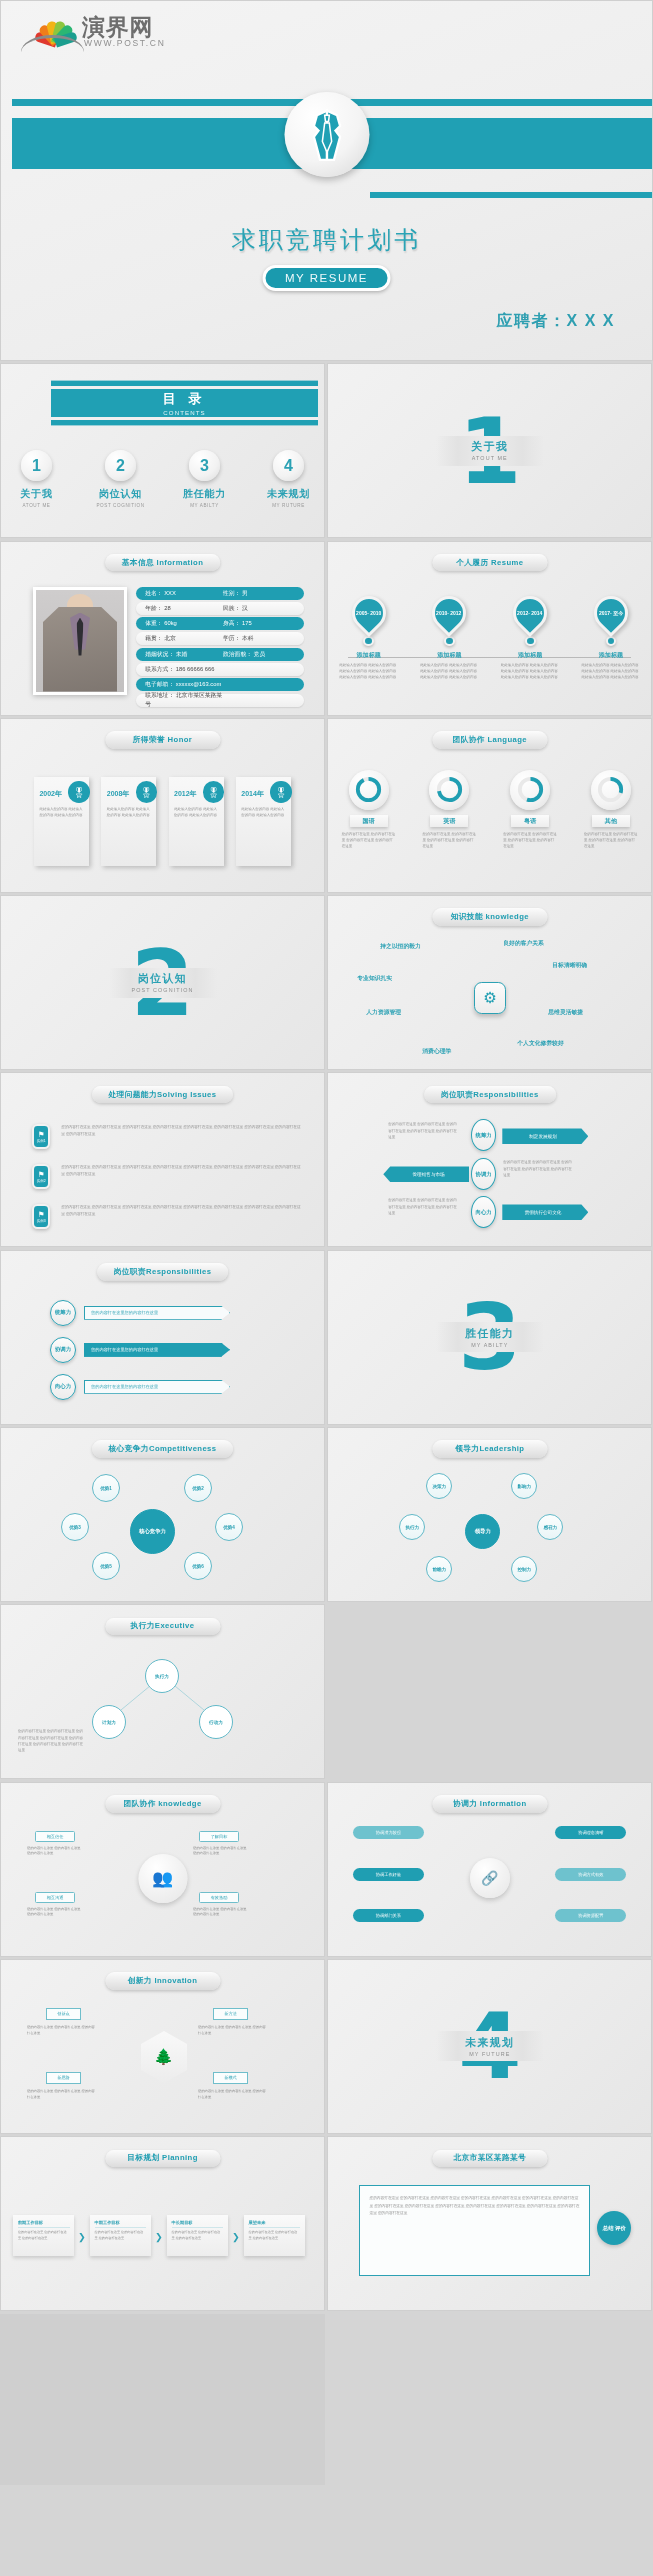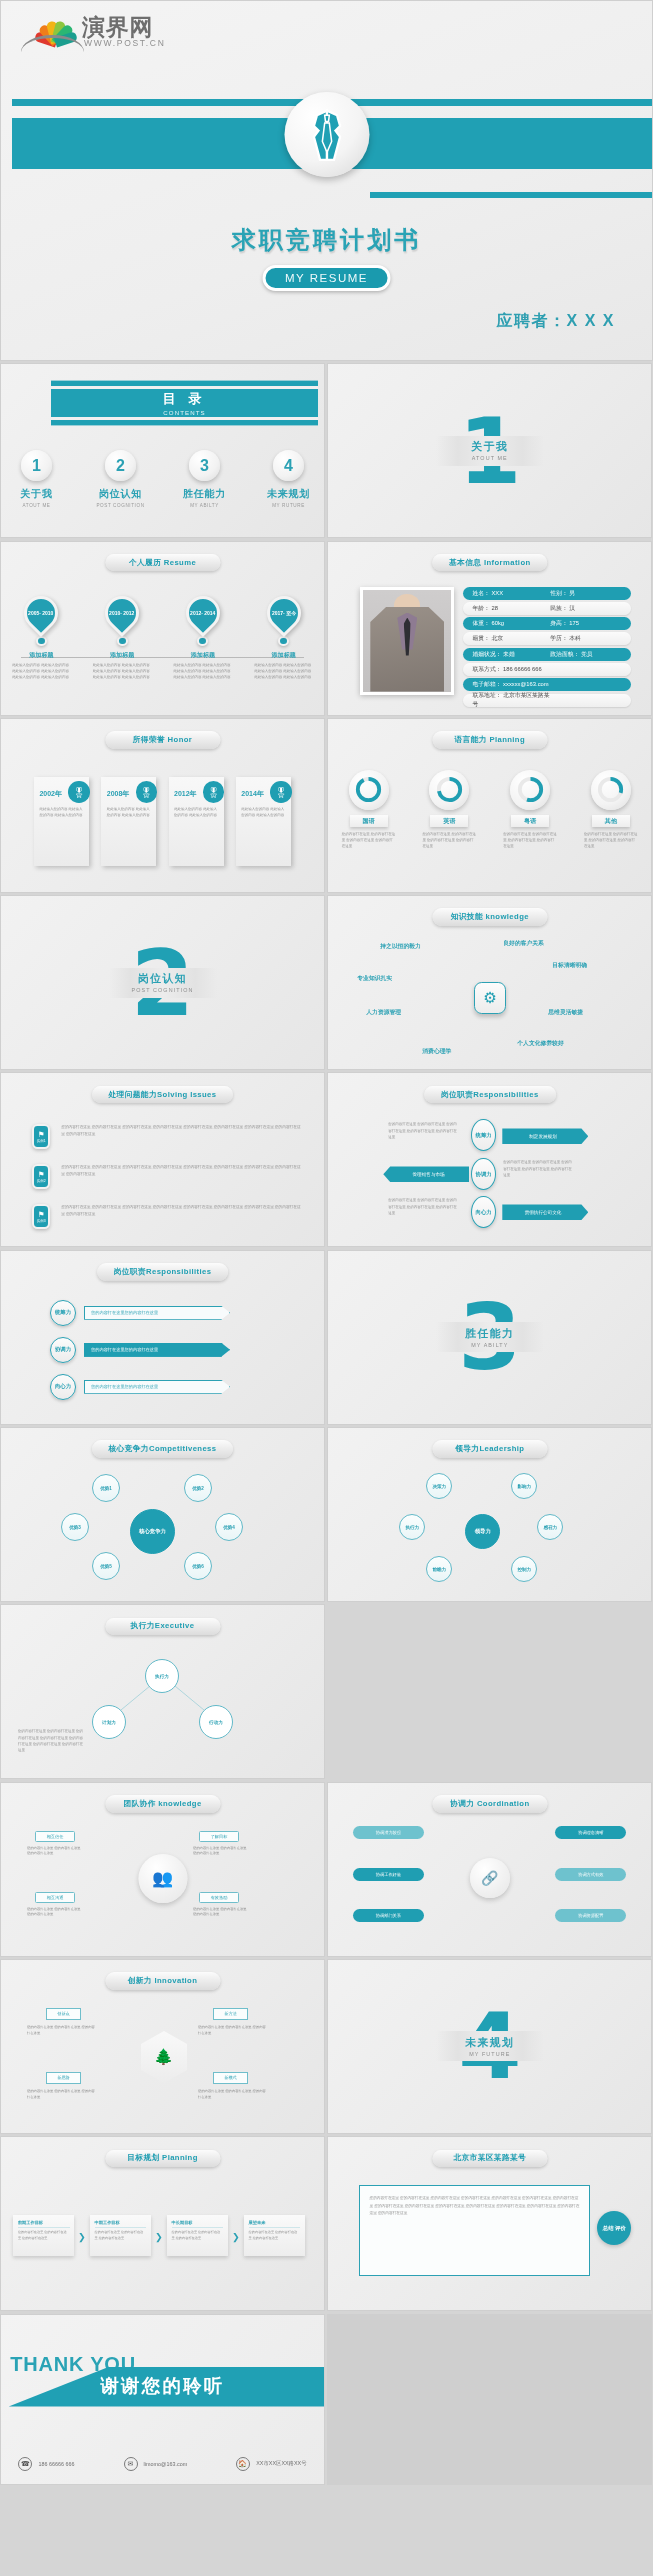--- a/index.html
+++ b/index.html
@@ -37,21 +37,21 @@
   .band1 { position:absolute; left:10.8px; right:0; top:98px; height:7px; background:#20a0b4; }
   .band2 { position:absolute; left:10.8px; right:0; top:117px; height:51px; background:#20a0b4; }
   .band3 { position:absolute; left:369px; right:0; top:191px; height:6.1px; background:#20a0b4; }
 
   .emblem { position:absolute; left:50%; top:91px; transform:translateX(-50%);
             width:85px; height:85px; border-radius:50%;
             background:radial-gradient(circle at 35% 28%,#ffffff 0%,#f4f4f4 55%,#d8d8d8 100%);
             box-shadow:0 3.1px 7.7px rgba(0,0,0,.25); display:flex; align-items:center; justify-content:center; }
 
   .cover-title { position:absolute; left:0; right:0; top:223px; text-align:center;
-                 font-size:24px; font-weight:bold; color:#2aa3b5; letter-spacing:3.1px;
+                 font-size:24px; font-weight:normal; color:#2aa3b5; letter-spacing:3.1px;
                  font-family:"DejaVu Sans",sans-serif; text-shadow:0.8px 1.5px 1.5px rgba(0,0,0,.13); }
   .pill { position:absolute; left:50%; top:264px; transform:translateX(-50%);
           padding:3.8px 20px; border-radius:15.4px; background:#1a9aae; color:#eef9fb;
           font-size:11.5px; letter-spacing:1.5px; border:3.1px solid #fff;
           box-shadow:0 1.5px 3.8px rgba(0,0,0,.25); }
   .cover-applicant { position:absolute; right:37px; top:310px; font-size:16px; font-weight:bold;
                      color:#2f9fb1; letter-spacing:1.5px; }
 
   
   .toc-bar { position:absolute; left:6.1px; right:6.1px; top:21.5px; height:34px; background:#20a0b4;
@@ -318,20 +318,64 @@
       <div class="sec-num">1</div>
       <div class="sec-plate">
         <div class="cn">关于我</div>
         <div class="en">ATOUT  ME</div>
       </div>
     </div>
   </div>
 
   <div class="row">
     <div class="slide">
+      <div class="chip">基本信息 Information</div>
+      <div class="photo">
+        <div class="head"></div>
+        <div class="suit"></div>
+        <div class="shirt"></div>
+        <div class="tie"></div>
+      </div>
+      <div class="info-list">
+        <div class="info-row on">
+            <span>姓名： XXX</span>
+            <span>性别： 男</span>
+          </div>
+        <div class="info-row off">
+            <span>年龄： 28</span>
+            <span>民族： 汉</span>
+          </div>
+        <div class="info-row on">
+            <span>体重： 60kg</span>
+            <span>身高： 175</span>
+          </div>
+        <div class="info-row off">
+            <span>籍贯： 北京</span>
+            <span>学历： 本科</span>
+          </div>
+        <div class="info-row on">
+            <span>婚姻状况： 未婚</span>
+            <span>政治面貌： 党员</span>
+          </div>
+        <div class="info-row off">
+            <span>联系方式： 186 66666 666</span>
+            <span></span>
+          </div>
+        <div class="info-row on">
+            <span>电子邮箱： xxxxxx@163.com</span>
+            <span></span>
+          </div>
+        <div class="info-row off">
+            <span>联系地址： 北京市某区某路某号</span>
+            <span></span>
+          </div>
+      </div>
+    </div>
+
+    <div class="slide">
       <div class="chip">个人履历 Resume</div>
       <div class="tl-line"></div>
       <div class="tl-items">
         <div class="tl-item">
           <div class="pin">
               <span>2005-
 2010</span>
             </div>
           <div class="dot"></div>
           <div class="tl-title">添加标题</div>
@@ -359,64 +403,20 @@
           <div class="pin">
               <span>2017-
 至今</span>
             </div>
           <div class="dot"></div>
           <div class="tl-title">添加标题</div>
           <div class="tl-text">此处输入您的内容 此处输入您的内容 此处输入您的内容 此处输入您的内容 此处输入您的内容 此处输入您的内容</div>
         </div>
       </div>
     </div>
-
-    <div class="slide">
-      <div class="chip">基本信息 Information</div>
-      <div class="photo">
-        <div class="head"></div>
-        <div class="suit"></div>
-        <div class="shirt"></div>
-        <div class="tie"></div>
-      </div>
-      <div class="info-list">
-        <div class="info-row on">
-            <span>姓名： XXX</span>
-            <span>性别： 男</span>
-          </div>
-        <div class="info-row off">
-            <span>年龄： 28</span>
-            <span>民族： 汉</span>
-          </div>
-        <div class="info-row on">
-            <span>体重： 60kg</span>
-            <span>身高： 175</span>
-          </div>
-        <div class="info-row off">
-            <span>籍贯： 北京</span>
-            <span>学历： 本科</span>
-          </div>
-        <div class="info-row on">
-            <span>婚姻状况： 未婚</span>
-            <span>政治面貌： 党员</span>
-          </div>
-        <div class="info-row off">
-            <span>联系方式： 186 66666 666</span>
-            <span></span>
-          </div>
-        <div class="info-row on">
-            <span>电子邮箱： xxxxxx@163.com</span>
-            <span></span>
-          </div>
-        <div class="info-row off">
-            <span>联系地址： 北京市某区某路某号</span>
-            <span></span>
-          </div>
-      </div>
-    </div>
   </div>
 
   <div class="row">
     <div class="slide">
       <div class="chip">所得荣誉 Honor</div>
       <div class="cards">
         <div class="card">
           <div class="yr">2002年</div>
           <div class="medal">🎖</div>
           <div class="txt">此处输入您的内容 此处输入您的内容 此处输入您的内容</div>
@@ -433,21 +433,21 @@
         </div>
         <div class="card">
           <div class="yr">2014年</div>
           <div class="medal">🎖</div>
           <div class="txt">此处输入您的内容 此处输入您的内容 此处输入您的内容</div>
         </div>
       </div>
     </div>
 
     <div class="slide">
-      <div class="chip">语言能力 Planning</div>
+      <div class="chip">团队协作 Language</div>
       <div class="rings">
         <div class="lang">
           <div class="ring">
             <svg width="29" height="29" viewBox="0 0 38 38">
               <circle cx="19" cy="19" r="14" fill="none" stroke="#e9e9e9" stroke-width="5"></circle>
               <circle class="arc-fg" cx="19" cy="19" r="14" fill="none" stroke="#1f9eb2" stroke-width="5" stroke-dasharray="87.96459430051421" stroke-dashoffset="7.037167544041133" transform="rotate(-90 19 19)"></circle>
             </svg>
           </div>
           <div class="lang-tag">国语</div>
           <div class="lang-txt">您的内容打在这里 您的内容打在这里 您的内容打在这里 您的内容打在这里</div>
@@ -618,21 +618,21 @@
       <div class="tw-tag" style="left:198px;top:48px">了解目标</div>
       <div class="tw-tag" style="left:34px;top:109px">相互沟通</div>
       <div class="tw-tag" style="left:198px;top:109px">有效激励</div>
       <div class="tw-txt" style="left:26px;top:63px">您的内容打在这里 您的内容打在这里 您的内容打在这里</div>
       <div class="tw-txt" style="left:192px;top:63px">您的内容打在这里 您的内容打在这里 您的内容打在这里</div>
       <div class="tw-txt" style="left:26px;top:124px">您的内容打在这里 您的内容打在这里 您的内容打在这里</div>
       <div class="tw-txt" style="left:192px;top:124px">您的内容打在这里 您的内容打在这里 您的内容打在这里</div>
     </div>
 
     <div class="slide">
-      <div class="chip">协调力 Coordination</div>
+      <div class="chip">协调力 Information</div>
       <div class="tw-center" style="top:75px;width:40px;height:40px;font-size:14px">🔗</div>
       <div class="cobox lt" style="left:24.6px;top:43px">协调潜力较强</div>
       <div class="cobox" style="left:227px;top:43px">协调理念清晰</div>
       <div class="cobox" style="left:24.6px;top:85px">协调工作好做</div>
       <div class="cobox lt" style="left:227px;top:85px">协调方式有效</div>
       <div class="cobox" style="left:24.6px;top:126px">协调部门关系</div>
       <div class="cobox lt" style="left:227px;top:126px">协调资源配置</div>
     </div>
   </div>
 
@@ -685,36 +685,17 @@
 
     <div class="slide">
       <div class="chip">北京市某区某路某号</div>
       <div class="sum-box">您的内容打在这里 您的内容打在这里 您的内容打在这里 您的内容打在这里 您的内容打在这里 您的内容打在这里 您的内容打在这里 您的内容打在这里 您的内容打在这里 您的内容打在这里 您的内容打在这里 您的内容打在这里 您的内容打在这里 您的内容打在这里 您的内容打在这里</div>
       <div class="sum-badge">总结
 评价</div>
     </div>
   </div>
 
   <div class="row">
-    <div class="thanks" style="width:325px">
-      <div class="ty-en">THANK YOU</div>
-      <div class="ty-band"></div>
-      <div class="ty-cn">谢谢您的聆听</div>
-      <div class="ty-contacts">
-        <div class="ty-c">
-          <span class="ic">☎</span>
-          <span>186 66666 666</span>
-        </div>
-        <div class="ty-c">
-          <span class="ic">✉</span>
-          <span>limomo@163.com</span>
-        </div>
-        <div class="ty-c">
-          <span class="ic">🏠</span>
-          <span>XX市XX区XX路XX号</span>
-        </div>
-      </div>
-    </div>
     <div class="filler"></div>
   </div>
 
 </div>
 
 
 </body></html>

